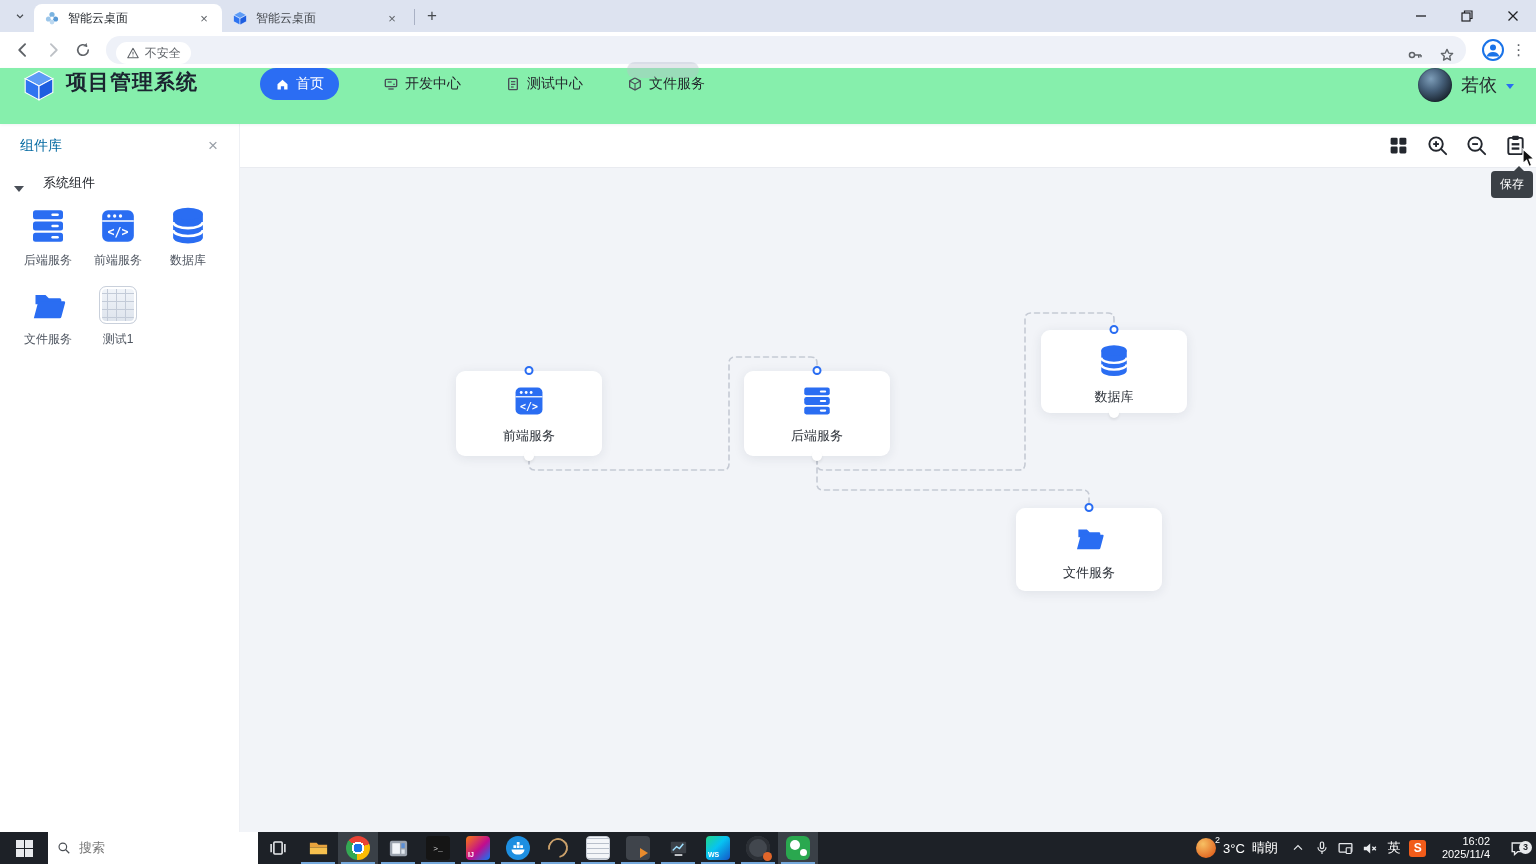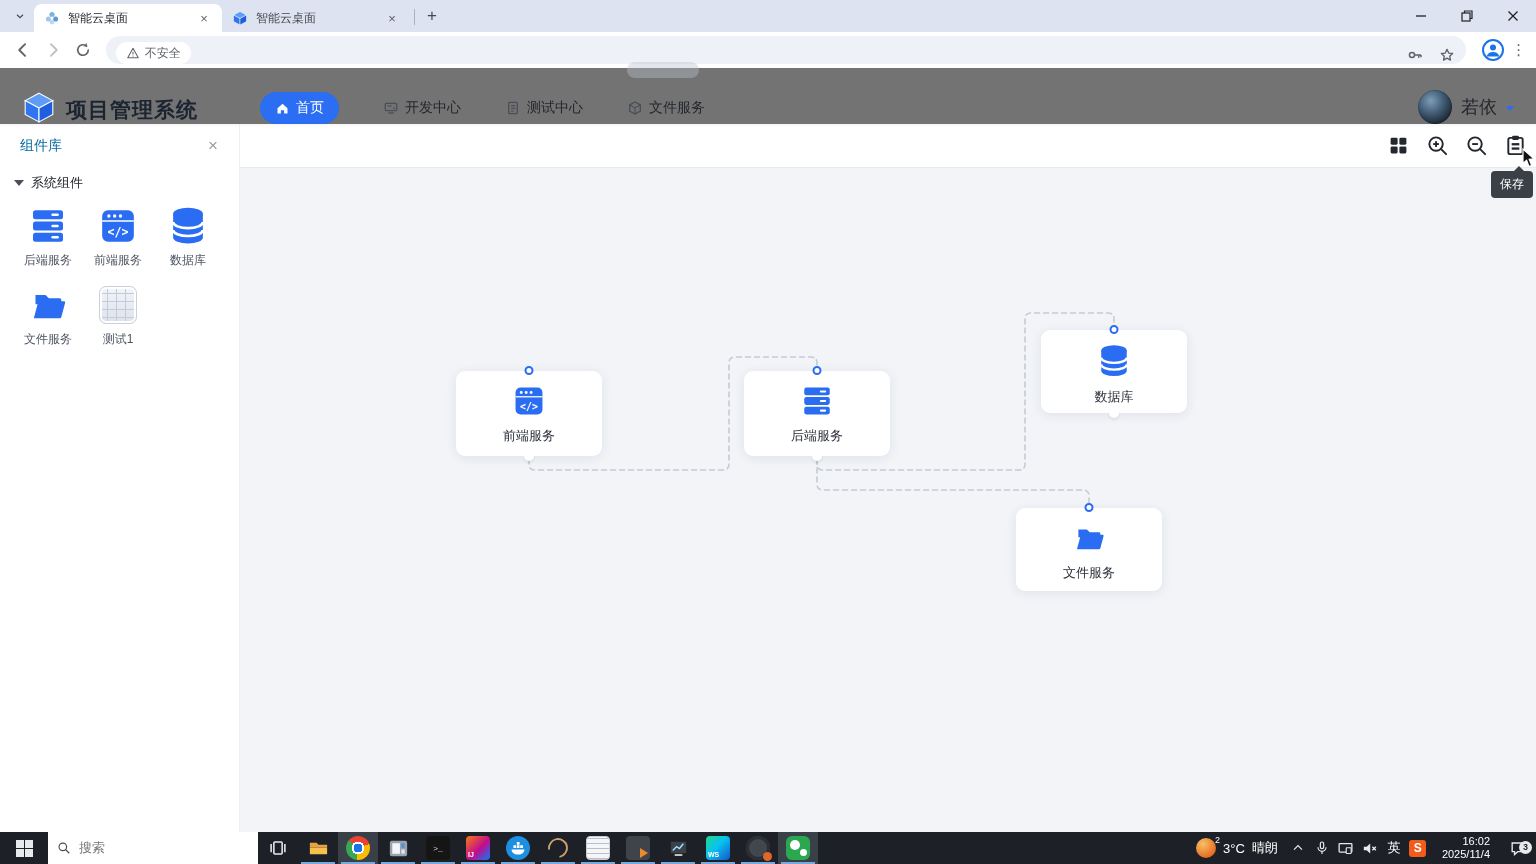--- a/index.html
+++ b/index.html
@@ -25,38 +25,38 @@
 .navbtn{width:28px;height:28px;border-radius:50%;display:flex;align-items:center;justify-content:center;margin:0 2px}
 .addressbar{flex:0 0 auto;width:1360px;height:28px;background:#eef1f8;border-radius:14px;display:flex;align-items:flex-end;margin-left:8px;padding:0 10px;position:relative}
 .secchip{height:22px;background:#fff;border-radius:11px;display:flex;align-items:center;padding:0 10px;font-size:12px;color:#5f6368;gap:5px}
 .urltext{font-size:13.5px;color:#202124;margin-left:10px;white-space:nowrap}
 .addr-icons{position:absolute;right:10px;display:flex;gap:14px;align-items:center}
 .profilebtn{width:28px;height:28px;display:flex;align-items:center;justify-content:center;margin-left:14px}
 .menudots{width:20px;height:28px;display:flex;align-items:center;justify-content:center;color:#5f6368;font-size:15px;letter-spacing:0;margin-left:4px}
 
 
 .page{position:absolute;top:68px;left:0;width:1536px;height:764px;background:#f2f4f8}
-.appheader{height:56px;background:#737373;display:flex;align-items:flex-end;padding:0 22px;box-shadow:0 1px 3px rgba(20,30,60,.06);position:relative;z-index:5}
+.appheader{height:56px;background:#86efac;display:flex;align-items:flex-start;padding:0 22px;box-shadow:0 1px 3px rgba(20,30,60,.06);position:relative;z-index:5}
 .apptitle{font-size:21px;font-weight:bold;color:#1b2430;letter-spacing:1px;margin-left:10px}
 .appnav{display:flex;align-items:center;margin-left:62px;gap:44px}
 .navitem{display:flex;align-items:center;gap:6px;font-size:14px;color:#23262c}
 .navitem .nicon{display:flex}
 .navitem.active{background:#2b6df3;color:#fff;border-radius:16px;padding:7px 15px}
 .userarea{margin-left:auto;display:flex;align-items:center;gap:9px}
 .uavatar{width:34px;height:34px;border-radius:50%;background:radial-gradient(circle at 38% 32%,#7d9db8 0,#46607a 38%,#19242f 78%);box-shadow:inset 0 0 0 1px rgba(0,0,0,.15)}
 .uname{font-size:18px;color:#23262c}
 .ucaret{width:0;height:0;border-left:4px solid transparent;border-right:4px solid transparent;border-top:5px solid #2a6df2;margin-top:2px}
 
 .content{display:flex;height:708px}
 
 .sidebar{width:240px;background:#fff;border-right:1px solid #eef0f4;position:relative}
 .sb-head{height:44px;display:flex;align-items:center;justify-content:space-between;padding:0 16px 0 20px}
 .sb-title{font-size:14px;color:#0369a1}
 .sb-close{font-size:17px;color:#9aa0a8;width:20px;height:20px;display:flex;align-items:center;justify-content:center}
-.sb-section{display:flex;align-items:center;gap:7px;padding:6px 0 10px 14px;font-size:13px;color:#23262c}
+.sb-section{display:flex;align-items:flex-end;gap:19px;padding:6px 0 10px 14px;font-size:13px;color:#23262c}
 .tri{width:0;height:0;border-left:5px solid transparent;border-right:5px solid transparent;border-top:6px solid #4a4f58}
 .comp-grid{display:grid;grid-template-columns:repeat(3,70px);padding:4px 7px 0 13px;row-gap:16px}
 .comp{display:flex;flex-direction:column;align-items:center;gap:6px}
 .comp .cicon{width:44px;height:40px;display:flex;align-items:center;justify-content:center}
 .comp .clabel{font-size:12px;color:#4e5560}
 .img-icon{width:38px;height:38px;border-radius:7px;background:
  linear-gradient(#c3cbd8 1px,transparent 1px) 0 6px/100% 8px,
  linear-gradient(90deg,#c3cbd8 1px,transparent 1px) 7px 0/9px 100%,
  linear-gradient(#f2f5fa,#dde3ec);border:1px solid #c9d0db;box-shadow:inset 0 0 0 2px #fff}
 

